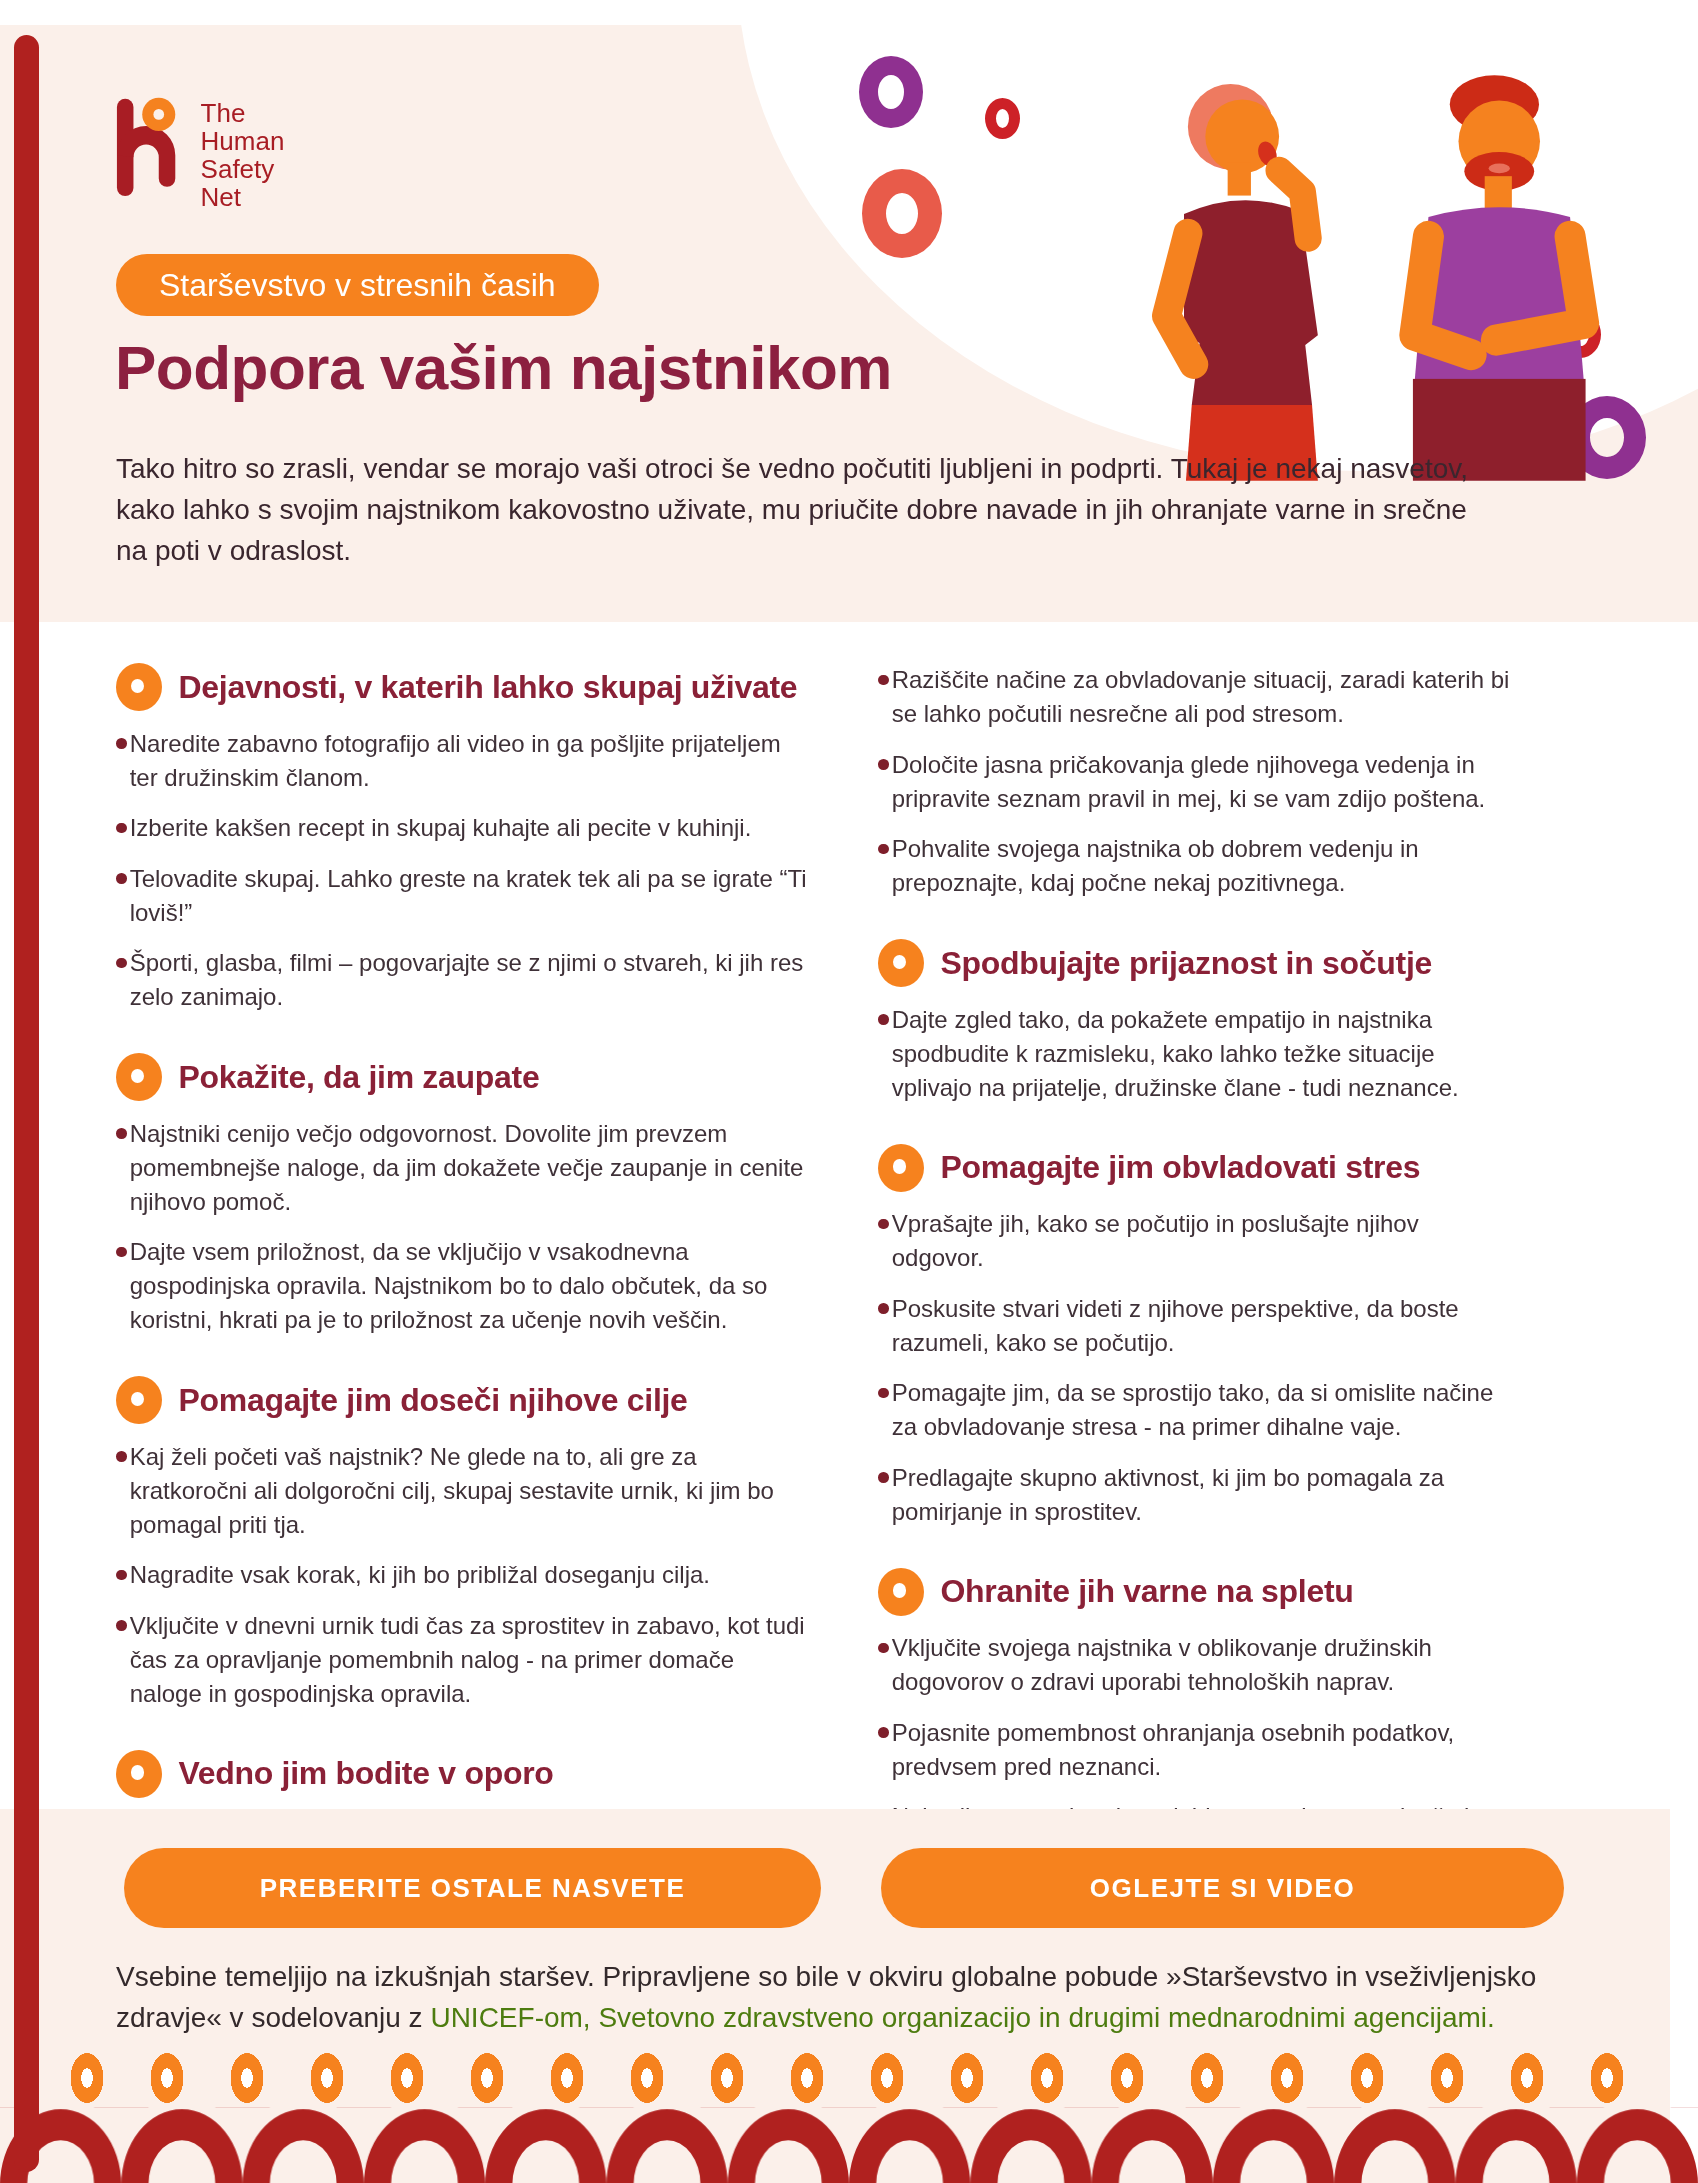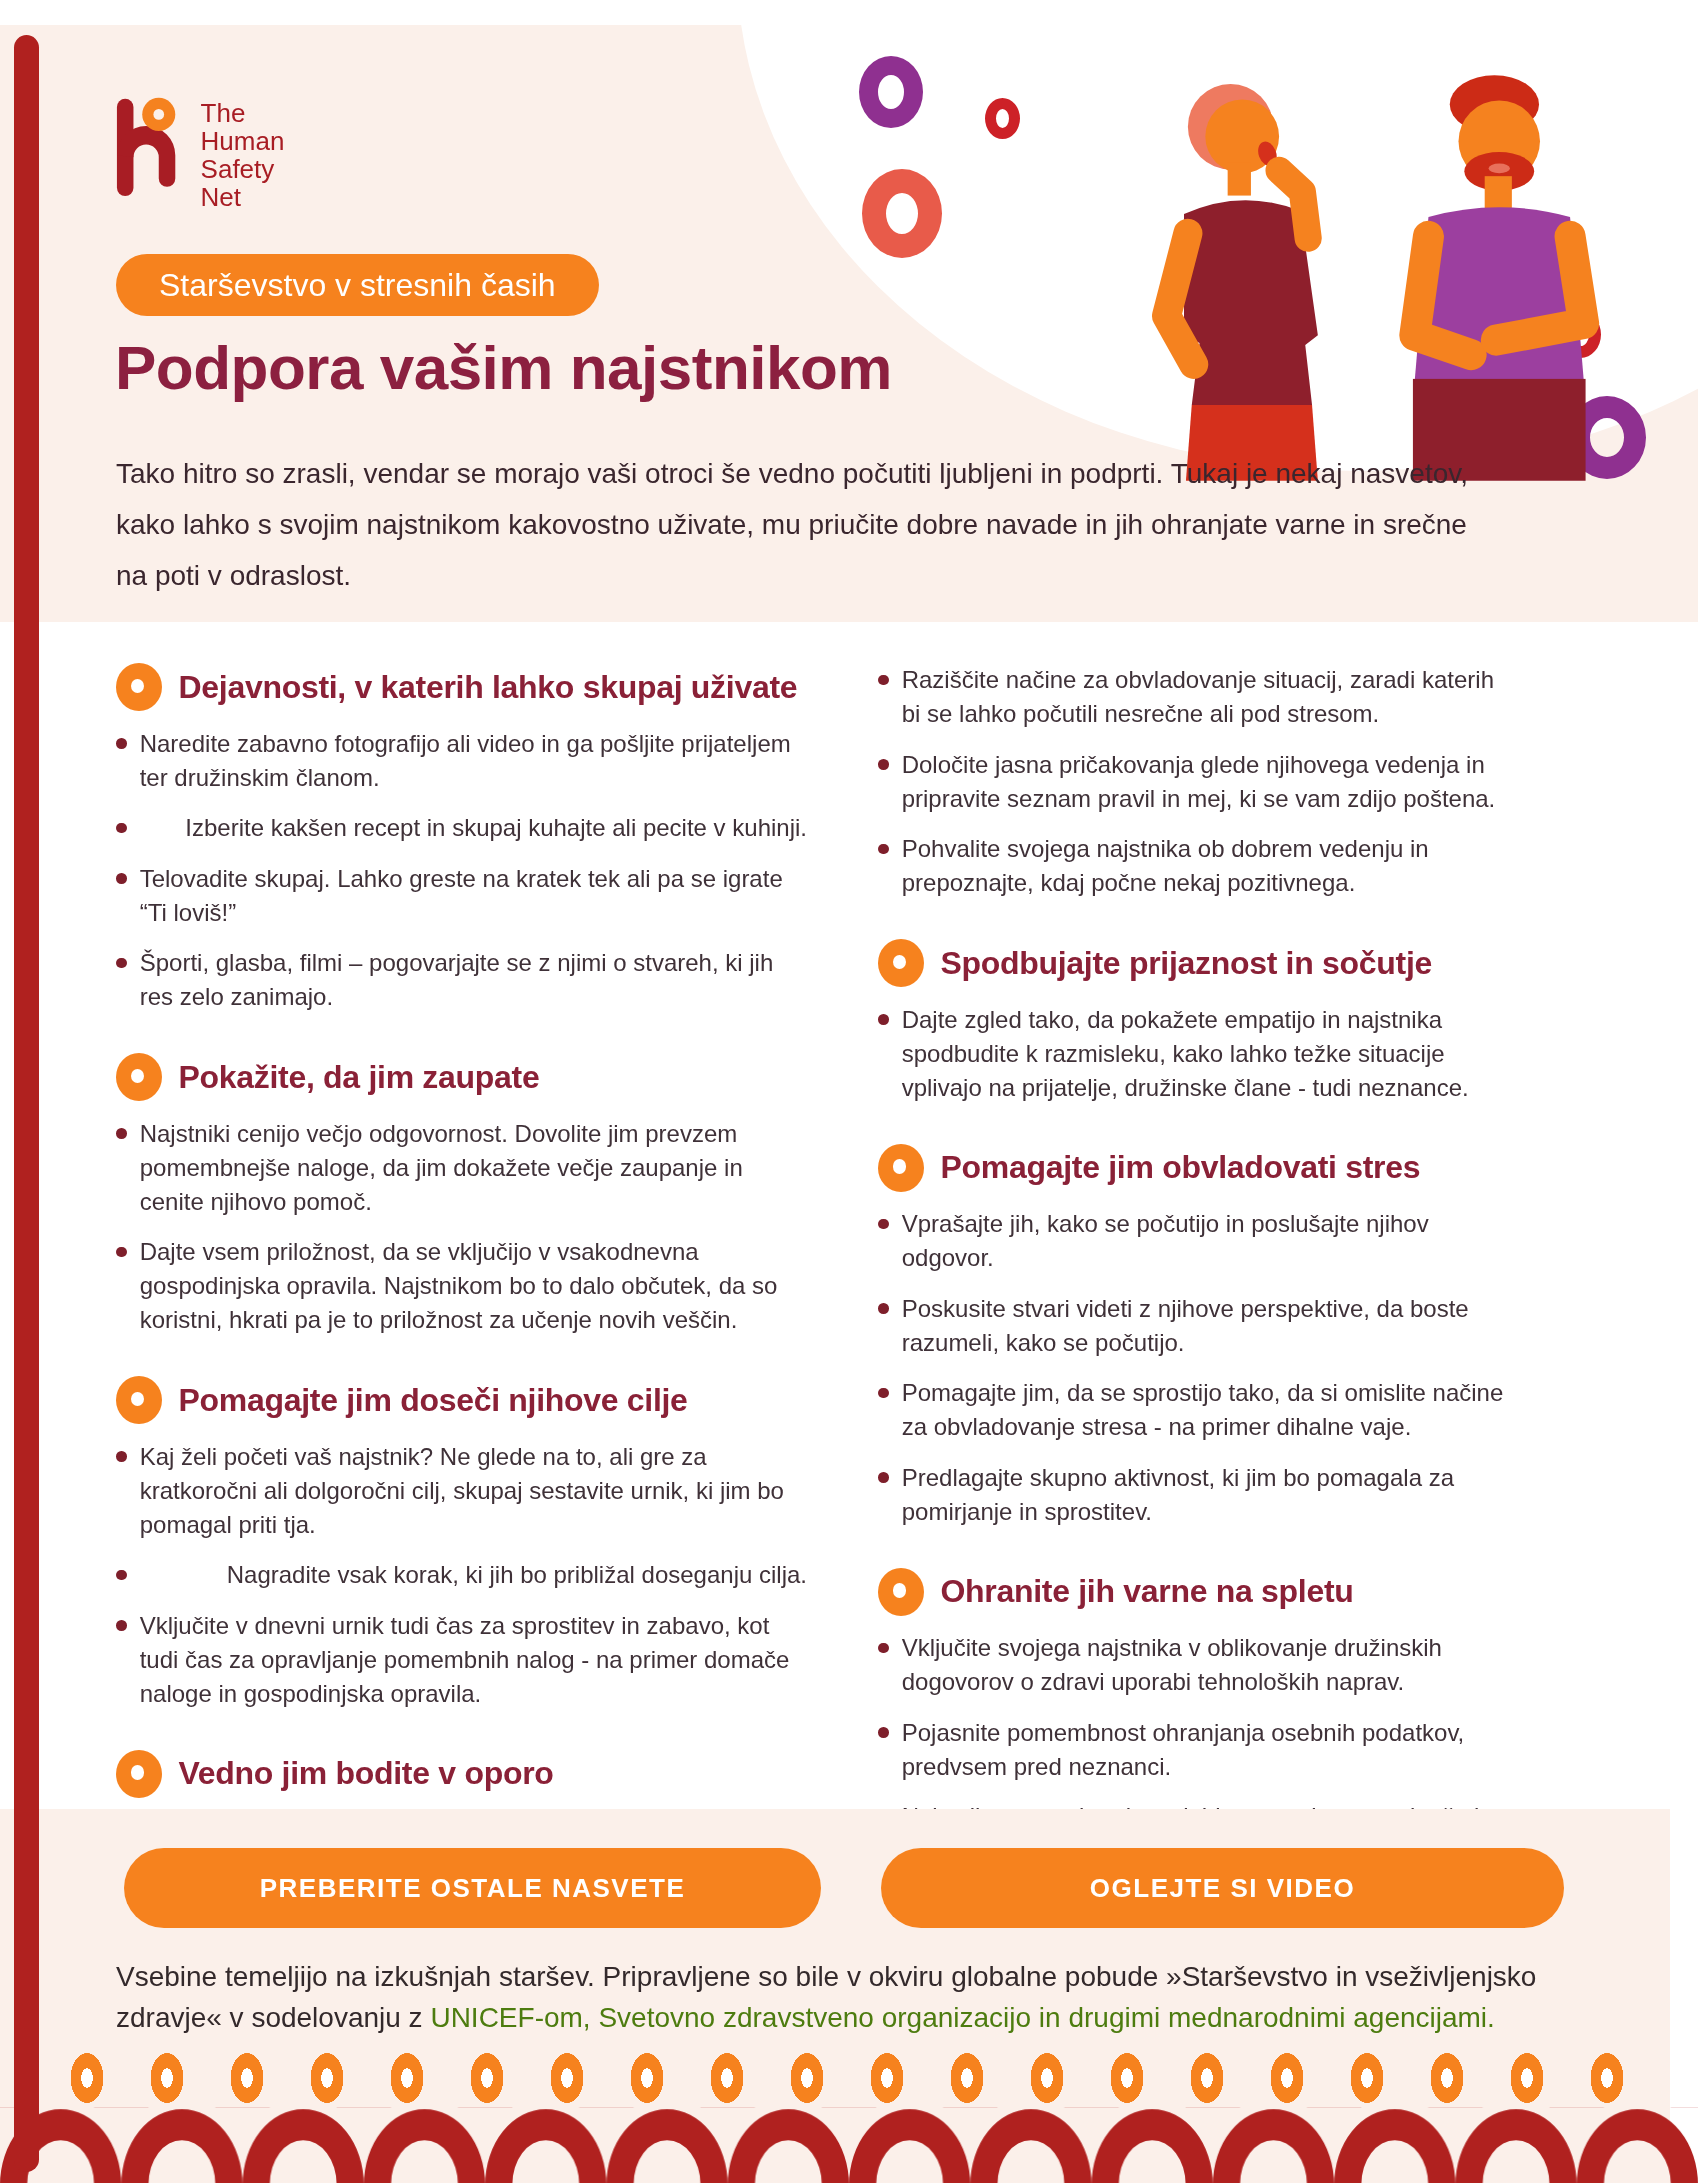--- a/index.html
+++ b/index.html
@@ -20,34 +20,34 @@
   .donut.orangeb{left:1463px;top:388px;width:52px;height:56px;border:15.5px solid #F6821E;}
   .donut.purple2{left:1568px;top:371px;width:78px;height:83px;border:22px solid #8F3090;}
   .logo{position:absolute;left:113px;top:68px;display:flex;gap:13.6px;align-items:flex-start;}
   .logo-text{font-size:26px;line-height:28px;color:#A81D24;padding-top:5.8px;}
   .logo-text span{display:block;}
   .badge{position:absolute;left:116px;top:229px;height:62px;line-height:62px;padding:0 43px;
          background:#F6821E;border-radius:31px;color:#ffffff;font-size:32px;}
   .title{position:absolute;left:115px;top:307px;margin:0;font-size:62px;font-weight:bold;
          color:#8C2040;letter-spacing:-0.5px;}
   .intro{position:absolute;left:116px;top:423px;width:1359px;margin:0;font-size:28px;
-         line-height:51px;color:#3A262E;}
+         line-height:41px;color:#3A262E;}
   
   .main{position:absolute;left:0;top:597px;width:1698px;height:1437px;background:#ffffff;}
   .col{position:absolute;top:41px;}
   .col-left{left:116px;width:691px;}
   .col-right{left:878px;width:633px;}
   .sec{margin-bottom:39px;}
   .sec-head{display:flex;align-items:center;gap:16.5px;margin-bottom:15.5px;}
   .sec-head h2{margin:0;font-size:32px;font-weight:bold;color:#8A2137;letter-spacing:-0.3px;white-space:nowrap;}
   .donut-icon{flex:0 0 46px;width:46px;height:48px;border-radius:50%;background:#F6821E;position:relative;}
   .donut-icon::after{content:"";position:absolute;left:14.6px;top:15.5px;width:13.6px;height:14.6px;
                      border-radius:50%;background:#ffffff;}
   ul{list-style:none;margin:0;padding:0;}
-  li{display:flex;gap:13px;margin-bottom:16.5px;justify-content:space-between;}
+  li{display:flex;gap:3px;margin-bottom:16.5px;}
   .dot{flex:0 0 10.7px;width:10.7px;height:10.7px;border-radius:50%;background:#7E1F2B;margin-top:11.6px;}
   .tip-text{font-size:24px;line-height:34px;color:#3F3138;}
   
   .footer{position:absolute;left:0;top:1784px;width:1670px;height:375px;background:#FBF0EA;}
   .btn{position:absolute;height:80px;border:none;border-radius:40px;background:#F6821E;color:#ffffff;
        font-family:inherit;font-weight:bold;font-size:26px;letter-spacing:1.5px;cursor:pointer;}
   .btn-left{left:124px;top:39px;width:697px;}
   .btn-right{left:881px;top:39px;width:683px;}
   .note{position:absolute;left:116px;top:147px;width:1436px;margin:0;font-size:28px;
         line-height:41px;color:#33292B;}

